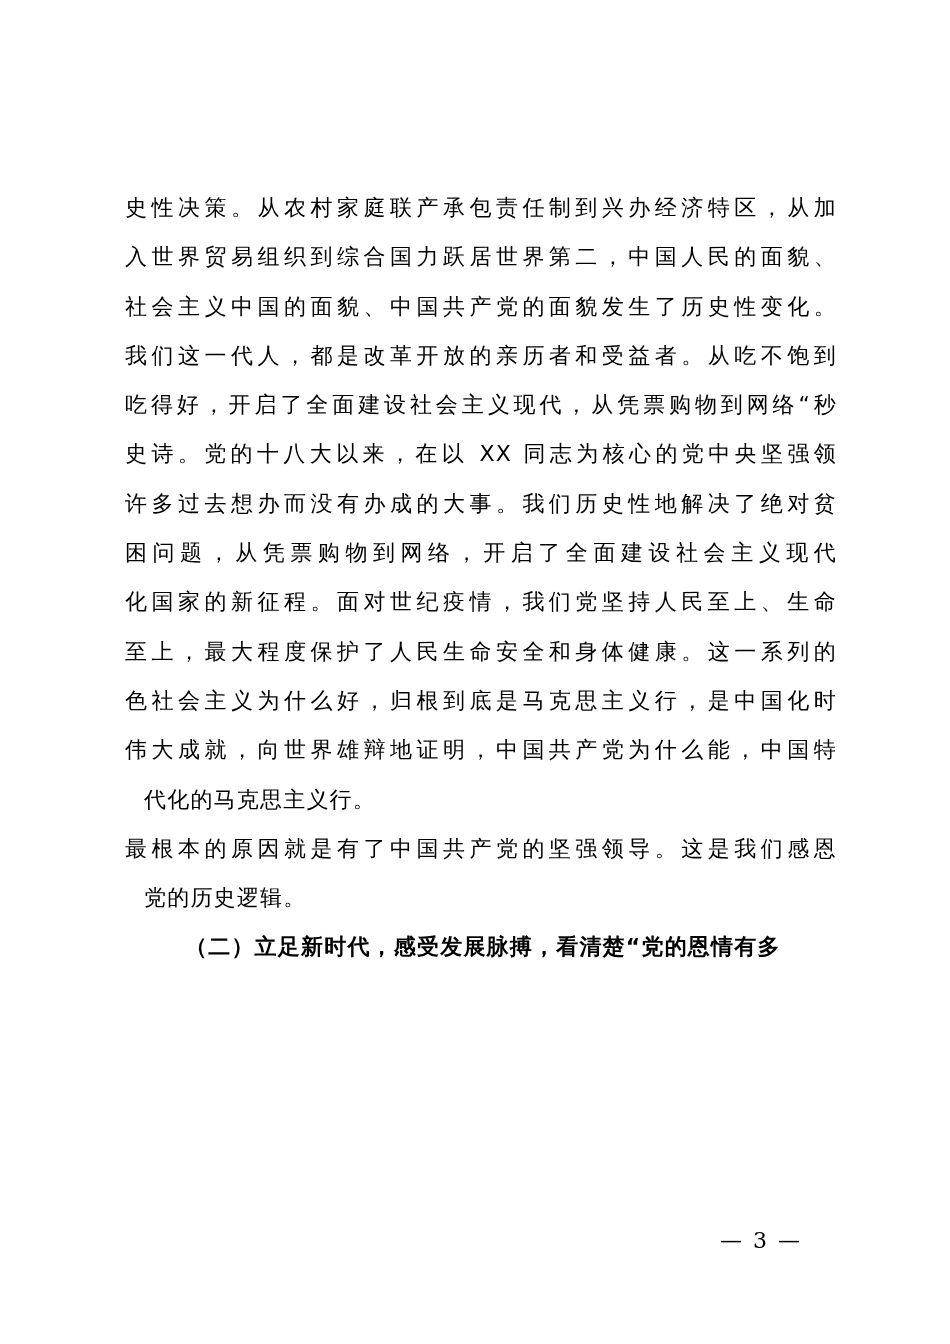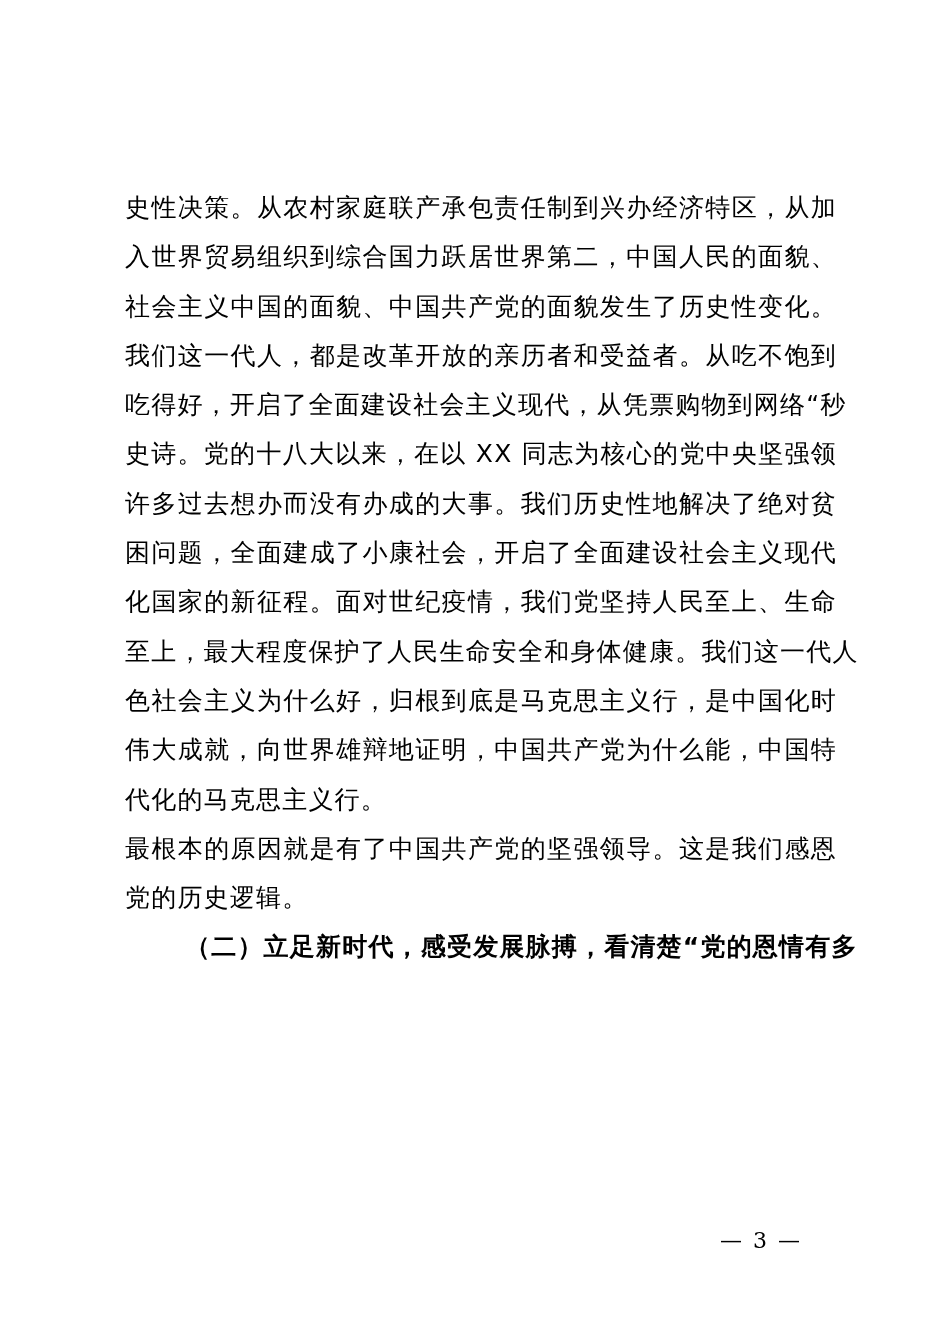--- a/index.html
+++ b/index.html
@@ -1,44 +1,44 @@
 <!DOCTYPE html>
 <html><head>
 <meta charset="utf-8">
 <style>
   html, body { margin:0; padding:0; background:#ffffff; }
   body { width:950px; height:1344px; position:relative; overflow:hidden;
          font-family:"DejaVu Sans", "Liberation Sans", sans-serif; color:#000; }
   .page { position:absolute; left:125px; top:183px; width:712px; }
-  .line { height:49.3px; line-height:49.3px; font-size:25px; white-space:nowrap;
+  .line { height:49.3px; line-height:49.3px; font-size:22px; white-space:nowrap;
           letter-spacing:1.2px; text-align:justify; text-align-last:justify; }
-  .line.last { text-align-last:left; }
+  .line.last { text-align-last:left;margin-left:19px; }
   .indent { padding-left:55px; }
   .bold { font-weight:bold; }
   .heading { font-weight:bold; padding-left:60px; text-align-last:left; }
   .footer { position:absolute; left:720px; top:1228px; font-family:"DejaVu Serif","Liberation Serif",serif;
             font-size:22px; color:#000; letter-spacing:2px; }
 </style>
 </head>
 <body>
 
 <div class="page">
   <div>
     <div class="line">史性决策。从农村家庭联产承包责任制到兴办经济特区，从加</div>
     <div class="line">入世界贸易组织到综合国力跃居世界第二，中国人民的面貌、</div>
     <div class="line">社会主义中国的面貌、中国共产党的面貌发生了历史性变化。</div>
     <div class="line">我们这一代人，都是改革开放的亲历者和受益者。从吃不饱到</div>
     <div class="line">吃得好，开启了全面建设社会主义现代，从凭票购物到网络“秒</div>
   </div>
   <div>
     <div class="line">史诗。党的十八大以来，在以 XX 同志为核心的党中央坚强领</div>
     <div class="line">许多过去想办而没有办成的大事。我们历史性地解决了绝对贫</div>
-    <div class="line">困问题，全面建成了小康社会，开启了全面建设社会主义现代</div>
+    <div class="line">困问题，从凭票购物到网络，开启了全面建设社会主义现代</div>
     <div class="line">化国家的新征程。面对世纪疫情，我们党坚持人民至上、生命</div>
-    <div class="line">至上，最大程度保护了人民生命安全和身体健康。我们这一代人</div>
+    <div class="line">至上，最大程度保护了人民生命安全和身体健康。这一系列的</div>
     <div class="line">色社会主义为什么好，归根到底是马克思主义行，是中国化时</div>
     <div class="line">伟大成就，向世界雄辩地证明，中国共产党为什么能，中国特</div>
     <div class="line last">代化的马克思主义行。</div>
   </div>
   <div>
     <div class="line">最根本的原因就是有了中国共产党的坚强领导。这是我们感恩</div>
     <div class="line last">党的历史逻辑。</div>
   </div>
   <div class="line heading">（二）立足新时代，感受发展脉搏，看清楚“党的恩情有多</div>
 </div>

